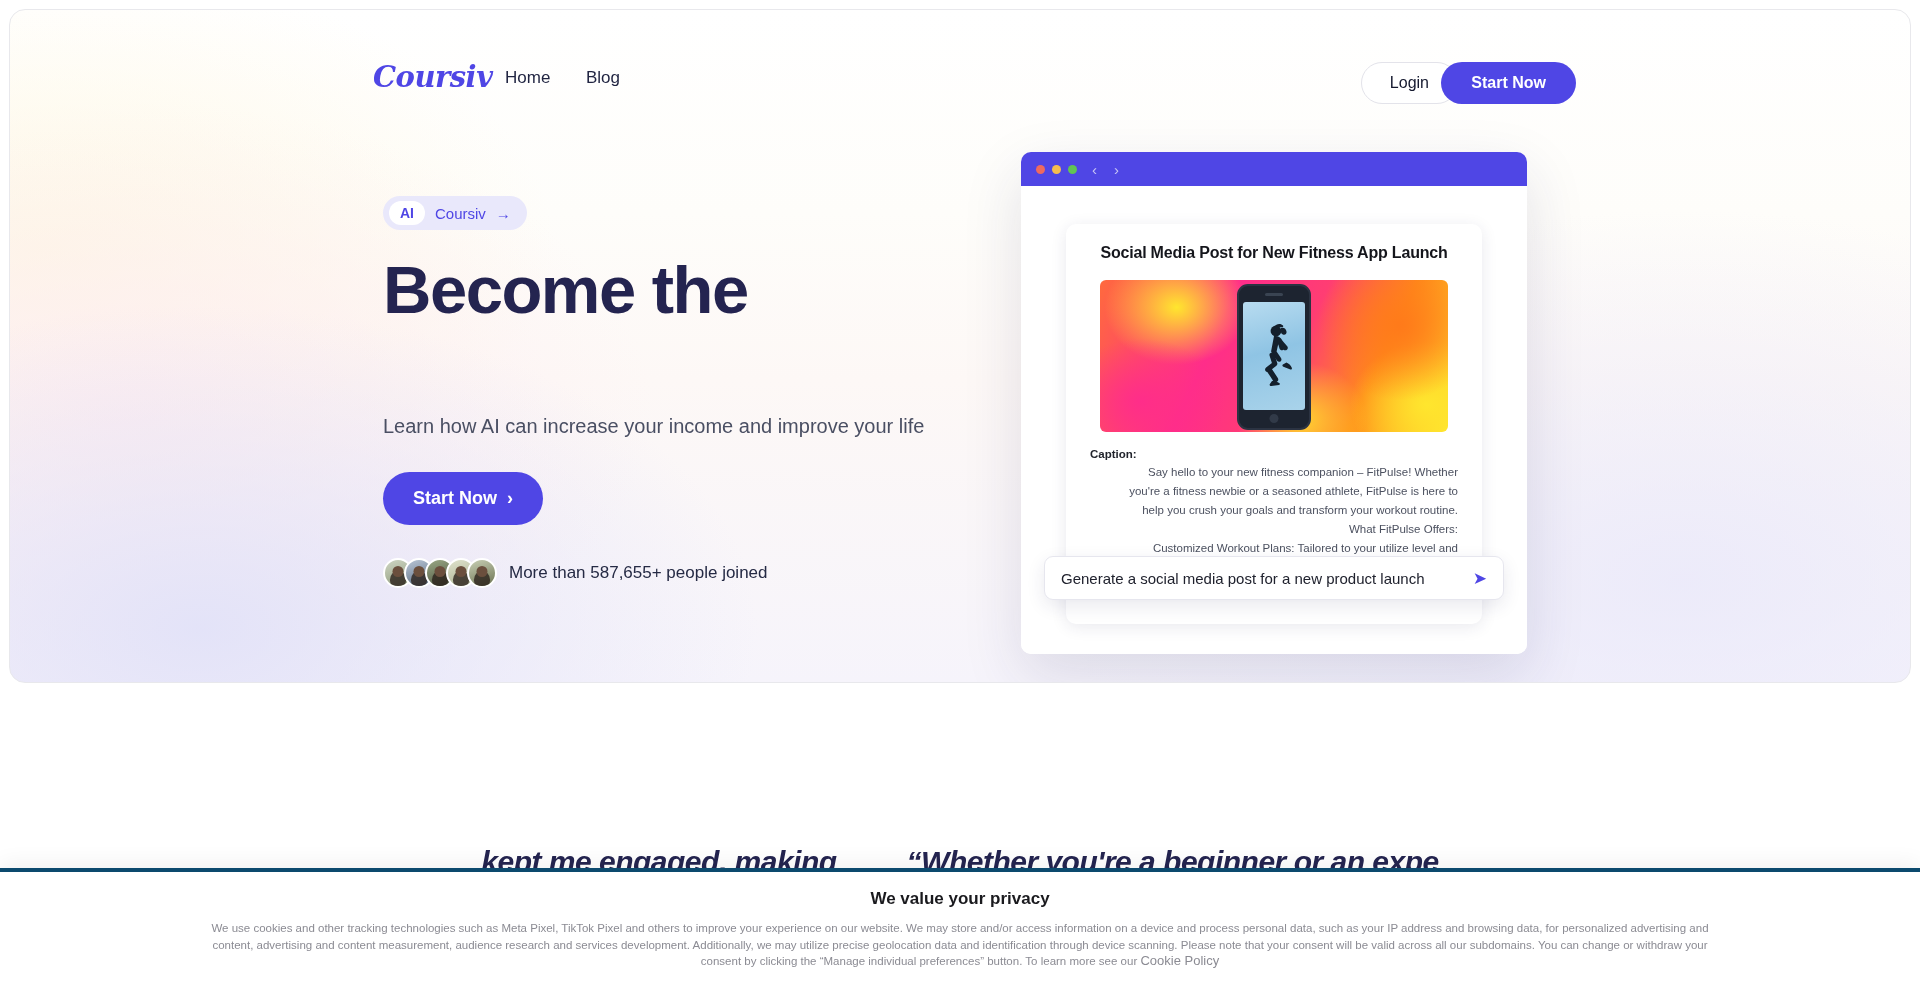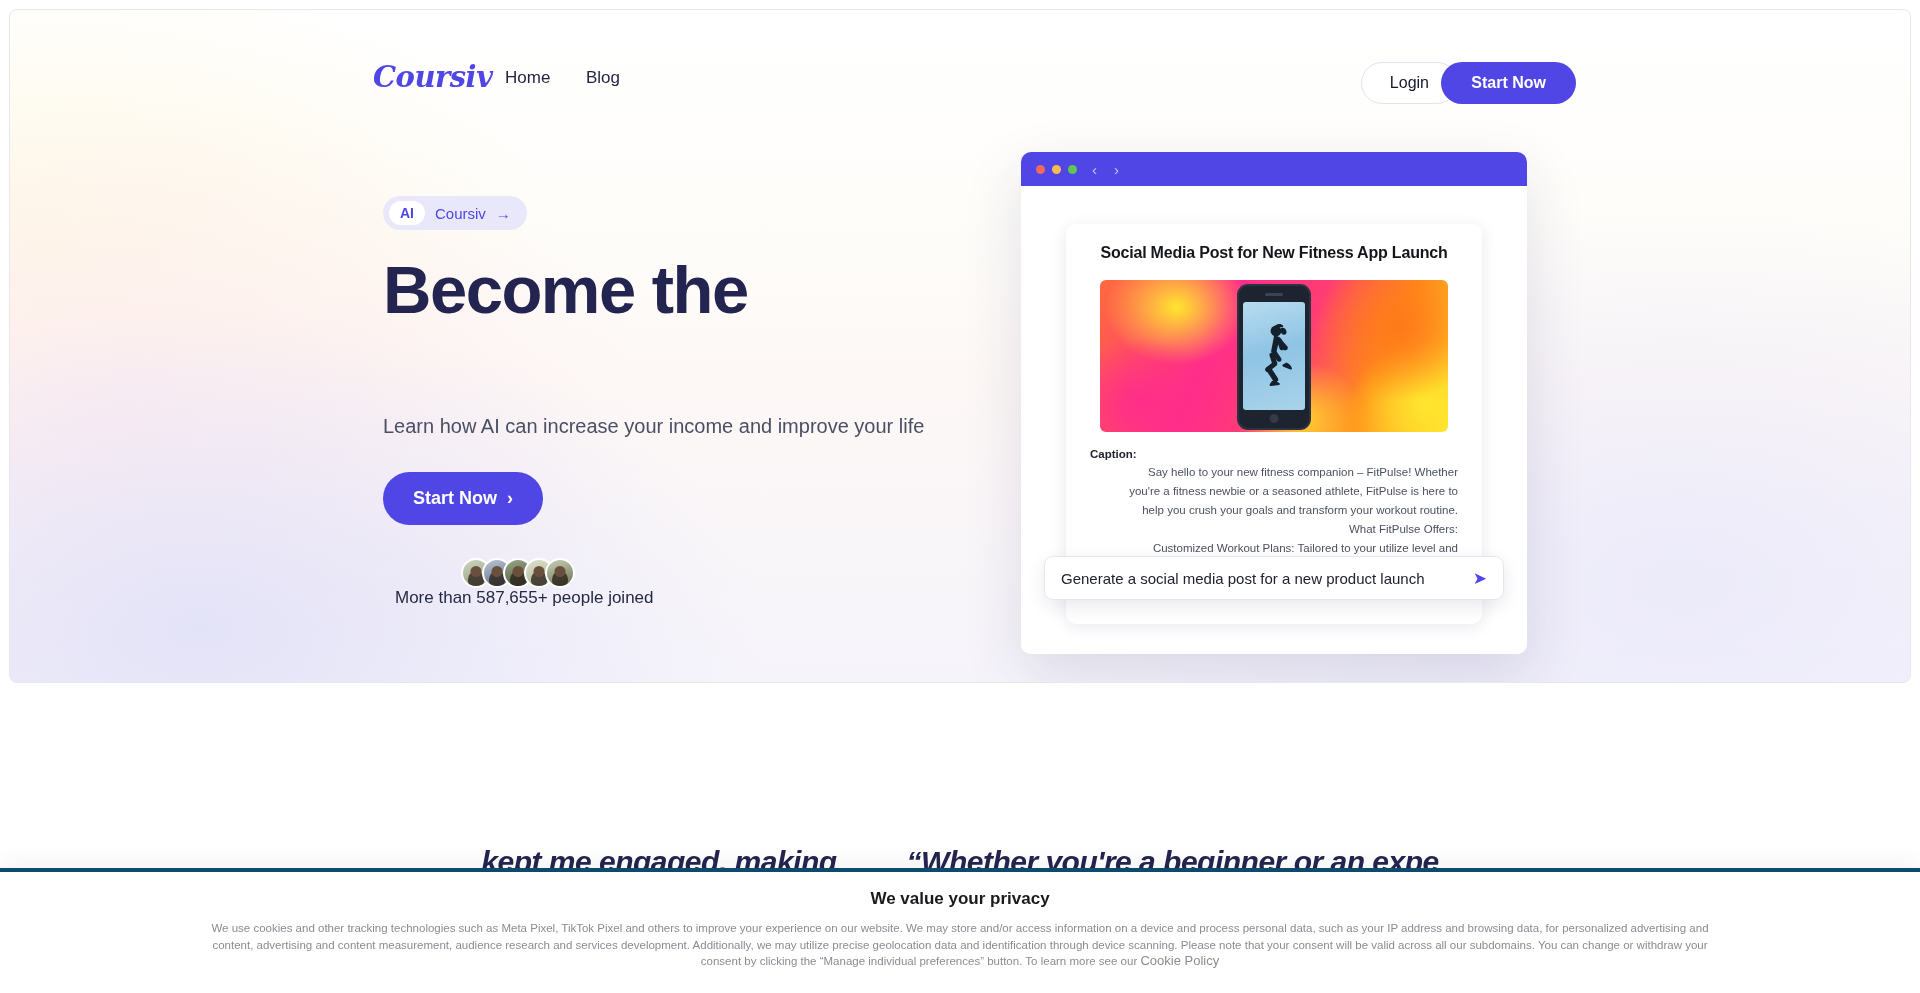--- a/index.html
+++ b/index.html
@@ -9,21 +9,21 @@
     font-family: "Liberation Sans", sans-serif;
     overflow: hidden;
   }
   .page { position: relative; width: 1920px; height: 993px; background:#fff; }
 
   
   .hero {
     position: absolute;
     left: 9px; top: 9px;
     width: 1902px; height: 674px;
-    border-radius: 8px;
+    border-radius: 16px;
     border: 1px solid #e8e8ec;
     overflow: hidden;
     background:
       radial-gradient(900px 520px at 10% 92%, rgba(226,226,248,.95) 0%, rgba(226,226,248,0) 62%),
       radial-gradient(880px 520px at 6% 60%, rgba(253,236,240,.9) 0%, rgba(253,236,240,0) 60%),
       radial-gradient(820px 460px at 2% 36%, rgba(254,248,228,.95) 0%, rgba(254,248,228,0) 62%),
       radial-gradient(1000px 600px at 88% 85%, rgba(233,232,250,.8) 0%, rgba(233,232,250,0) 62%),
       linear-gradient(180deg,#ffffff 0%, #fefdfa 30%, #fdf8f6 55%, #f6f4fb 100%);
   }
 
@@ -83,21 +83,21 @@
   }
   .btn-start-hero {
     position:absolute; left:373px; top:462px;
     display:flex; align-items:center; gap:10px;
     padding:16px 30px;
     border:none; border-radius:999px;
     background:#4f46e5; color:#fff;
     font-size:18px; font-weight:700; cursor:pointer;
   }
 
-  .social { position:absolute; left:373px; top:548px; display:flex; align-items:center;flex-direction:column; }
+  .social { position:absolute; left:373px; top:548px; display:flex; align-items:center; }
   .avatars { display:flex; }
   .av {
     width:30px; height:30px; border-radius:50%;
     border:2px solid #fff; margin-left:-9px;
     background-size:cover; overflow:hidden; position:relative;
   }
   .av:first-child { margin-left:0; }
   .av1 { background:linear-gradient(160deg,#cfd6c4,#8e9a7b); }
   .av2 { background:linear-gradient(160deg,#b9c6d6,#5a6b80); }
   .av3 { background:linear-gradient(160deg,#9aa884,#4a5340); }

